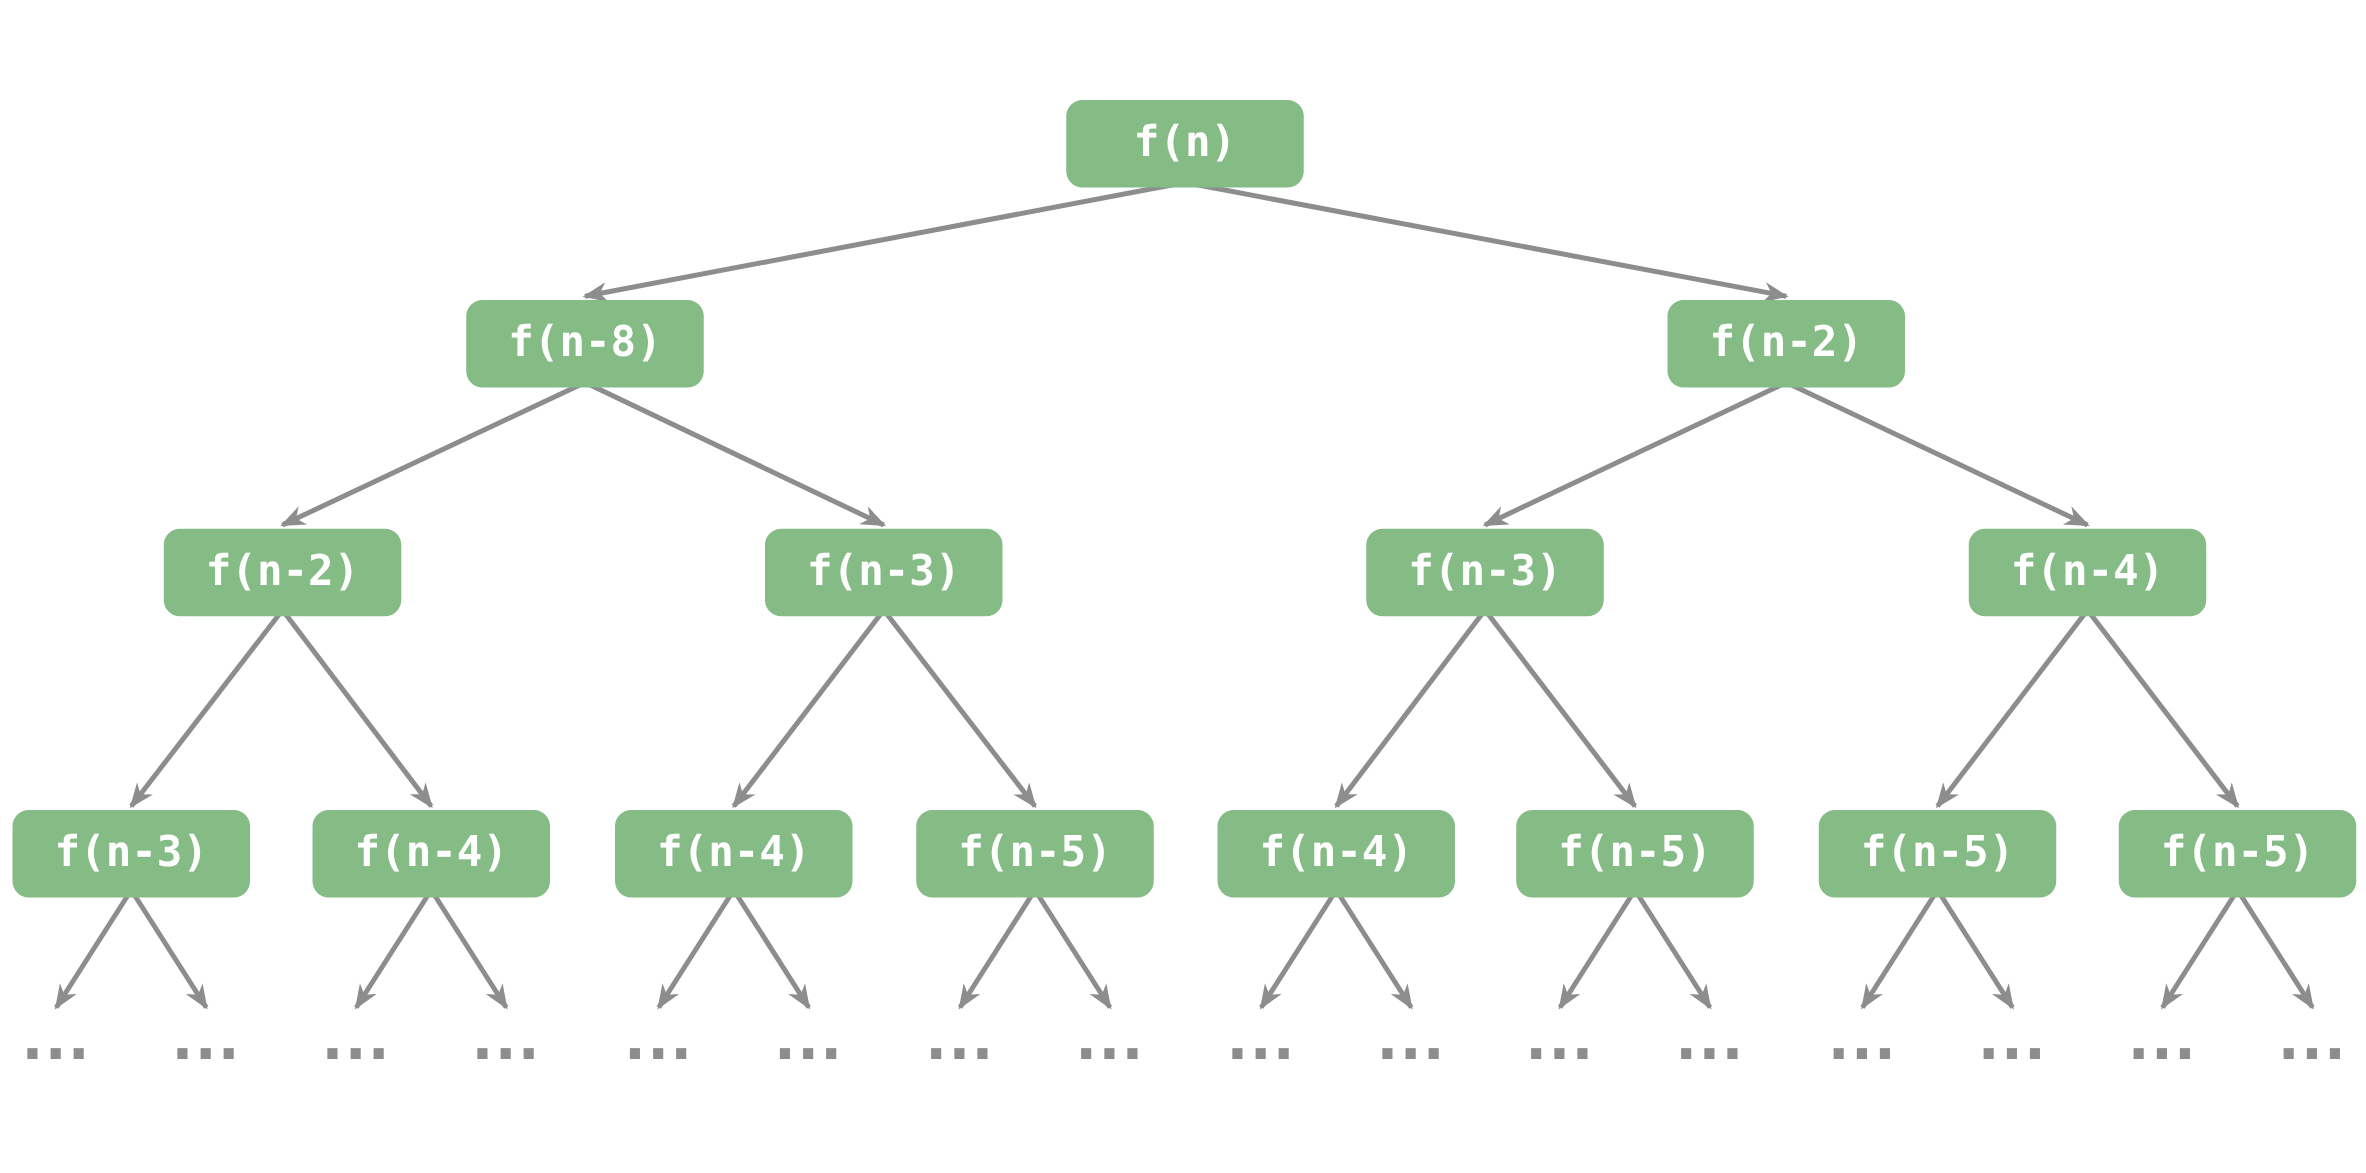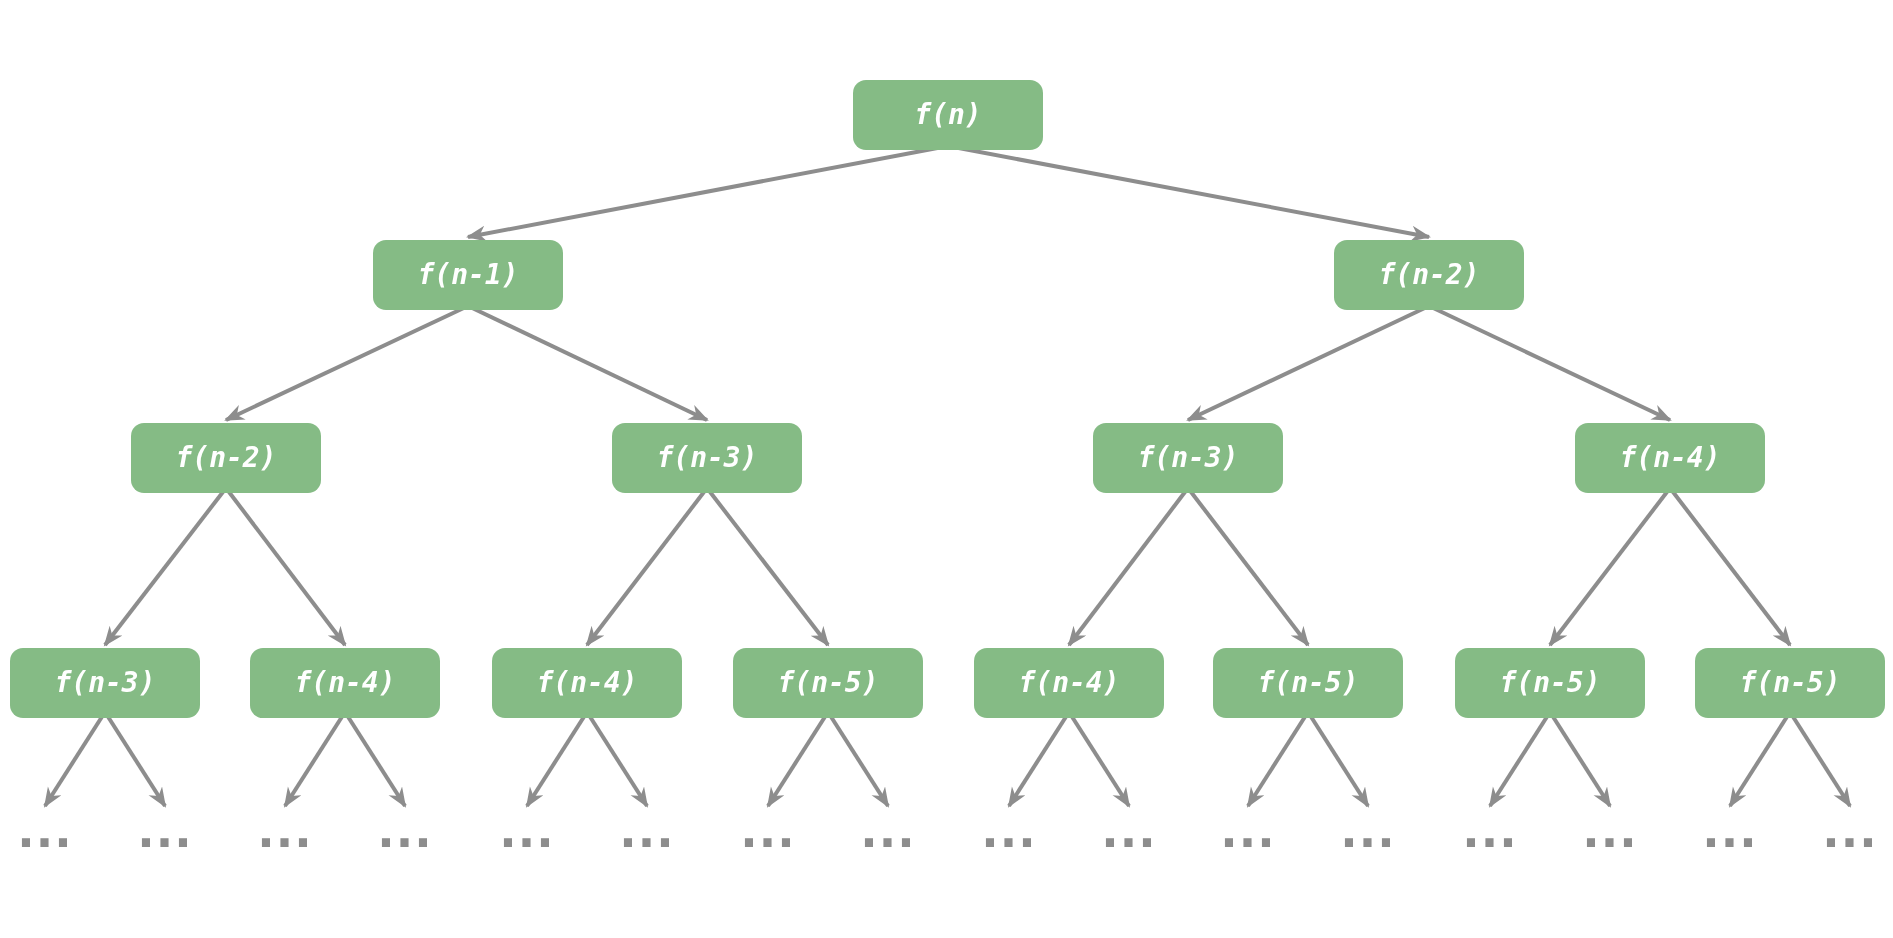--- a/index.html
+++ b/index.html
@@ -16,25 +16,24 @@
   .edges line{stroke:var(--edge-color);stroke-width:4;}
   #arrowhead path{fill:var(--edge-color);}
   .node{
     position:absolute;
     width:190px;height:70px;
     background:var(--node-fill);
     border-radius:13px;
     color:var(--node-text);
     font-family:"DejaVu Sans Mono","Liberation Mono",monospace;
     font-weight:bold;
-    font-size:28px;
+    font-size:34px;
     letter-spacing:0px;
     display:flex;align-items:center;justify-content:center;
     padding-bottom:2px;
-    font-style:italic;
   }
   .ellipsis{
     position:absolute;
     width:80px;top:808px;
     text-align:center;
     color:var(--edge-color);
     font-family:"DejaVu Sans","Liberation Sans",sans-serif;
     font-weight:bold;
     font-size:46px;
     line-height:1;
@@ -87,21 +86,21 @@
       <line x1="1308" y1="712" x2="1368" y2="806" marker-end="url(#arrowhead)"></line>
       <line x1="1550" y1="712" x2="1490" y2="806" marker-end="url(#arrowhead)"></line>
       <line x1="1550" y1="712" x2="1610" y2="806" marker-end="url(#arrowhead)"></line>
       <line x1="1790" y1="712" x2="1730" y2="806" marker-end="url(#arrowhead)"></line>
       <line x1="1790" y1="712" x2="1850" y2="806" marker-end="url(#arrowhead)"></line>
     </g>
   </svg>
 
   <div class="node" style="left:853px;top:80px">f(n)</div>
 
-  <div class="node" style="left:373px;top:240px">f(n-1)</div>
+  <div class="node" style="left:373px;top:240px">f(n-8)</div>
   <div class="node" style="left:1334px;top:240px">f(n-2)</div>
 
   <div class="node" style="left:131px;top:423px">f(n-2)</div>
   <div class="node" style="left:612px;top:423px">f(n-3)</div>
   <div class="node" style="left:1093px;top:423px">f(n-3)</div>
   <div class="node" style="left:1575px;top:423px">f(n-4)</div>
 
   <div class="node" style="left:10px;top:648px">f(n-3)</div>
   <div class="node" style="left:250px;top:648px">f(n-4)</div>
   <div class="node" style="left:492px;top:648px">f(n-4)</div>

